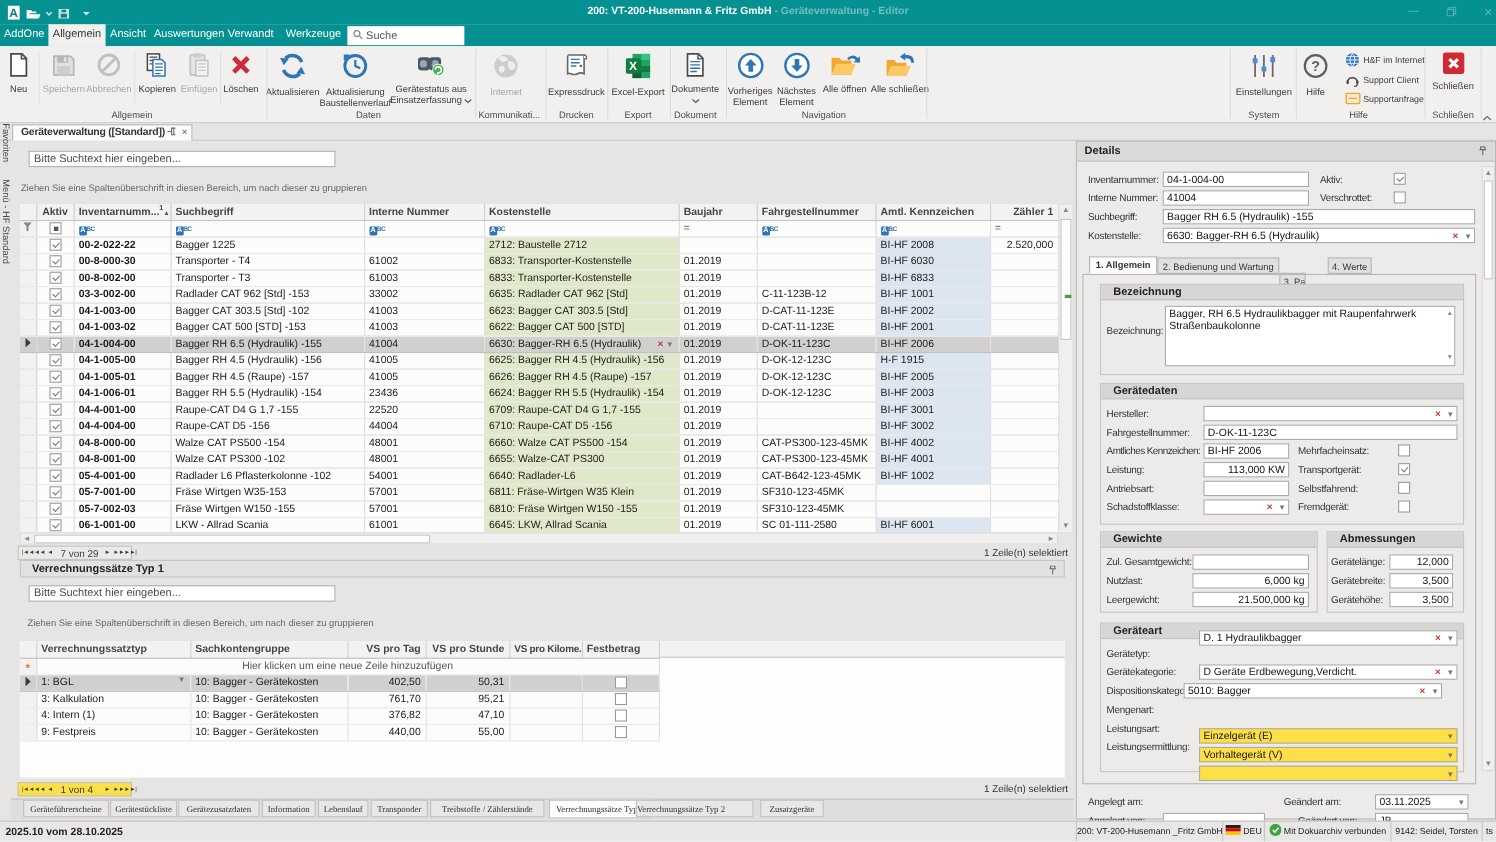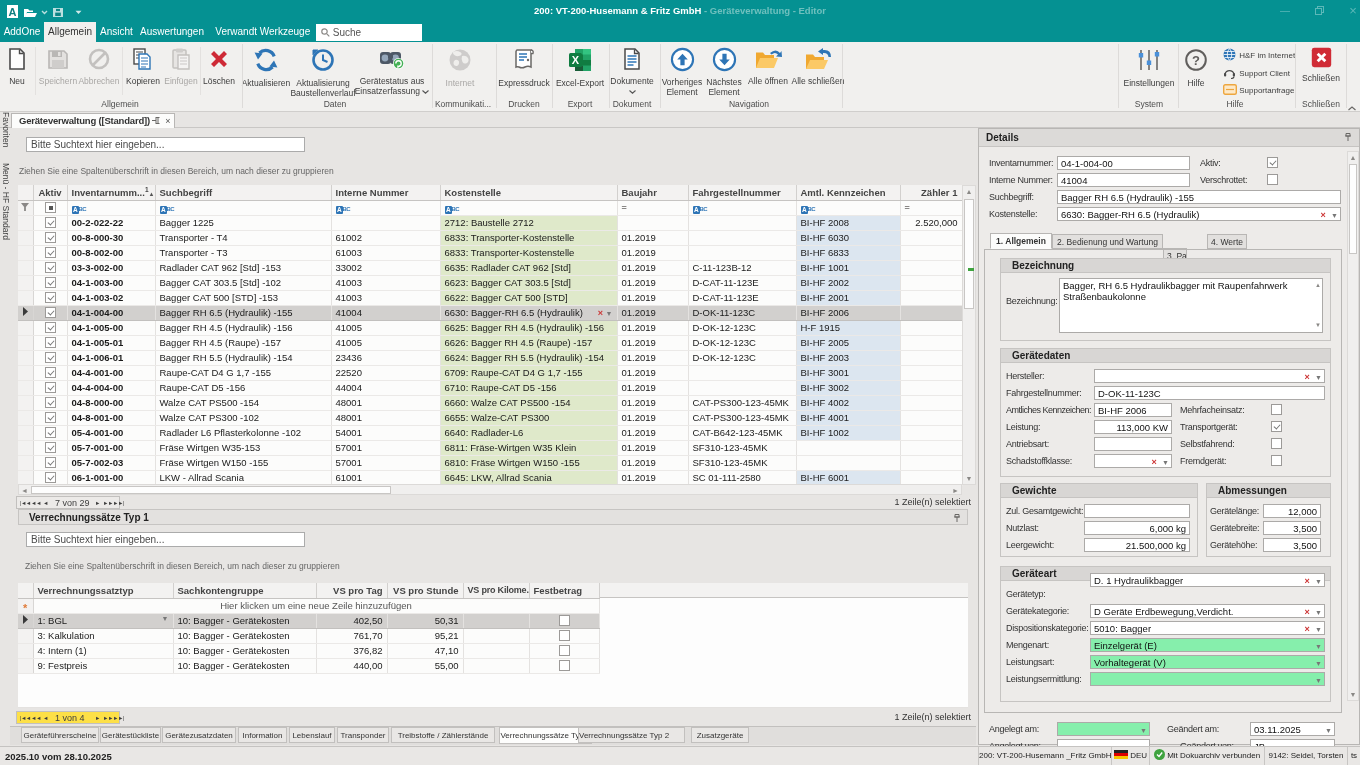--- a/index.html
+++ b/index.html
@@ -59,36 +59,36 @@
 .sthumb { background:#fdfdfd; border:1px solid #c8c6c4; }
 .sarrow { color:#8a8886; font-size:7px; text-align:center; }
 
 
 .pgr { font-size:9px; color:#555; }
 
 
 #details { left:978px; top:128px; width:382px; height:617px; background:#edebe9; border:1px solid #b8b6b4; }
 .dlabel { position:absolute; font-size:10px; color:#333; }
 .dinput { position:absolute; background:#fff; border:1px solid #acaaa8; font-size:9.5px; color:#111; padding:1px 3px; line-height:11px; }
-.dinput.dis { background:#86efac; }
+.dinput.dis { background:#fde047;margin-top:24px; }
 .redx { color:#cc3333; font-weight:bold; font-size:9px; }
 .caret { color:#777; font-size:7px; }
 .grpbox { position:absolute; border:1px solid #c6c4c2; }
 .grphdr { background:#d8d6d4; border-bottom:1px solid #c6c4c2; font-weight:bold; color:#222; font-size:10px; padding:1px 0 0 11px; height:14px; }
 .dtab { position:absolute; top:0; height:15px; font-size:10px; color:#333; background:#e2e0de; border:1px solid #b8b6b4; padding:1px 8px 0 8px; }
 .dtab.sel { background:#fcfcfb; font-weight:bold; border-bottom:1px solid #fcfcfb; height:16px; }
 
 
 .btab { position:absolute; top:1px; height:16px; background:#e9e7e5; border:1px solid #c2c0be; font-size:8px; color:#333; padding:3px 0 0 0; }
 .btab.sel { background:#fdfdfc; height:17px; }
 
 .cb.abs { position:absolute; }
 .dlabel { font-size:9px; letter-spacing:-0.25px; white-space:nowrap; }
 .dtab { white-space:nowrap; overflow:hidden; font-size:8.5px; text-align:center; padding:2px 3px 0 3px; }
-.btab { white-space:nowrap; overflow:hidden; }
+.btab { white-space:nowrap; overflow:hidden;font-family:Liberation Serif, serif; }
 
 #statusbar { left:0; top:746px; width:1360px; height:19px; background:#e9e7e5; border-top:1px solid #c5c3c1; font-size:9px; color:#222; }
 .sseg { position:absolute; top:0; height:18px; line-height:18px; text-align:center; border-left:1px solid #c8c6c4; font-size:8px; white-space:nowrap; overflow:hidden; }
 </style>
 </head>
 <body>
 <div id="app">
 
 <div id="titlebar" class="abs">
   <span class="ttl">200: VT-200-Husemann &amp; Fritz GmbH <span class="sub">- Geräteverwaltung - Editor</span></span>
@@ -119,21 +119,21 @@
           <rect x="0.5" y="2.5" width="6" height="6" fill="#059192" stroke="#5cb8b8"></rect>
         </svg></span>
   <span class="winbtn" style="right:-8px;font-size:13px">×</span>
 </div>
 
 <div id="tabrow" class="abs">
   <span class="rtab" style="left:0px;width:44px;text-align:center;padding:0">AddOne</span>
   <span class="rtab sel" style="left:44px;width:52px;text-align:center;padding:0">Allgemein</span>
   <span class="rtab" style="left:96px;width:41px;text-align:center;padding:0">Ansicht</span>
   <span class="rtab" style="left:137px;width:70px;text-align:center;padding:0">Auswertungen</span>
-  <span class="rtab" style="left:207px;width:50px;text-align:right;padding:0">Verwandt</span>
+  <span class="rtab" style="left:207px;width:50px;text-align:left;padding:0">Verwandt</span>
   <span class="rtab" style="left:257px;width:56px;text-align:center;padding:0">Werkzeuge</span>
   <span id="searchbox"><svg width="9" height="9" viewBox="0 0 9 9" style="vertical-align:-1px">
           <circle cx="3.5" cy="3.5" r="2.7" fill="none" stroke="#8a8886" stroke-width="1.2"></circle>
           <line x1="5.6" y1="5.6" x2="8.3" y2="8.3" stroke="#8a8886" stroke-width="1.2"></line>
         </svg> Suche</span>
 </div>
 
 <div id="ribbon" class="abs">
 <div class="rbtn" style="left:0px;top:3px;width:34px"><span class="ic"><svg width="24" height="24" viewBox="0 0 24 24">
             <path d="M5 2 L15 2 L19 6 L19 22 L5 22 Z" fill="#fdfdfd" stroke="#4a4a4a" stroke-width="1.6"></path>
@@ -757,21 +757,21 @@
 <span class="dlabel" style="left:231px;top:411px">Gerätehöhe:</span>
 <div class="dinput" style="left:284px;top:409px;width:58px;height:14px;text-align:right">3,500</div>
 <div class="grpbox" style="left:21px;top:437px;width:331px;height:136px">
         <div class="grphdr">Geräteart</div>
       </div>
 <span class="dlabel" style="left:27px;top:460px">Gerätetyp:</span>
 <div class="dinput" style="left:111px;top:444px;width:235px;height:14px">D. 1 Hydraulikbagger<span style="position:absolute;right:2px;top:1px"><span class="redx">×</span>&nbsp;&nbsp;<span class="caret">▼</span></span></div>
 <span class="dlabel" style="left:27px;top:477px">Gerätekategorie:</span>
 <div class="dinput" style="left:111px;top:475px;width:235px;height:14px">D Geräte Erdbewegung,Verdicht.<span style="position:absolute;right:2px;top:1px"><span class="redx">×</span>&nbsp;&nbsp;<span class="caret">▼</span></span></div>
 <span class="dlabel" style="left:27px;top:494px">Dispositionskategorie:</span>
-<div class="dinput" style="left:111px;top:492px;width:235px;height:14px">5010: Bagger<span style="position:absolute;right:2px;top:1px"><span class="redx">×</span>&nbsp;&nbsp;<span class="caret">▼</span></span></div>
+<div class="dinput" style="left:97px;top:492px;width:235px;height:14px">5010: Bagger<span style="position:absolute;right:2px;top:1px"><span class="redx">×</span>&nbsp;&nbsp;<span class="caret">▼</span></span></div>
 <span class="dlabel" style="left:27px;top:511px">Mengenart:</span>
 <div class="dinput dis" style="left:111px;top:509px;width:235px;height:14px">Einzelgerät (E)<span style="position:absolute;right:2px;top:1px"><span class="caret">▼</span></span></div>
 <span class="dlabel" style="left:27px;top:528px">Leistungsart:</span>
 <div class="dinput dis" style="left:111px;top:526px;width:235px;height:14px">Vorhaltegerät (V)<span style="position:absolute;right:2px;top:1px"><span class="caret">▼</span></span></div>
 <span class="dlabel" style="left:27px;top:545px">Leistungsermittlung:</span>
 <div class="dinput dis" style="left:111px;top:543px;width:235px;height:14px">
         <span style="position:absolute;right:2px;top:1px"><span class="caret">▼</span></span>
       </div>
 <span class="dlabel" style="left:10px;top:595px">Angelegt am:</span>
 <div class="dinput dis" style="left:78px;top:593px;width:93px;height:14px">

